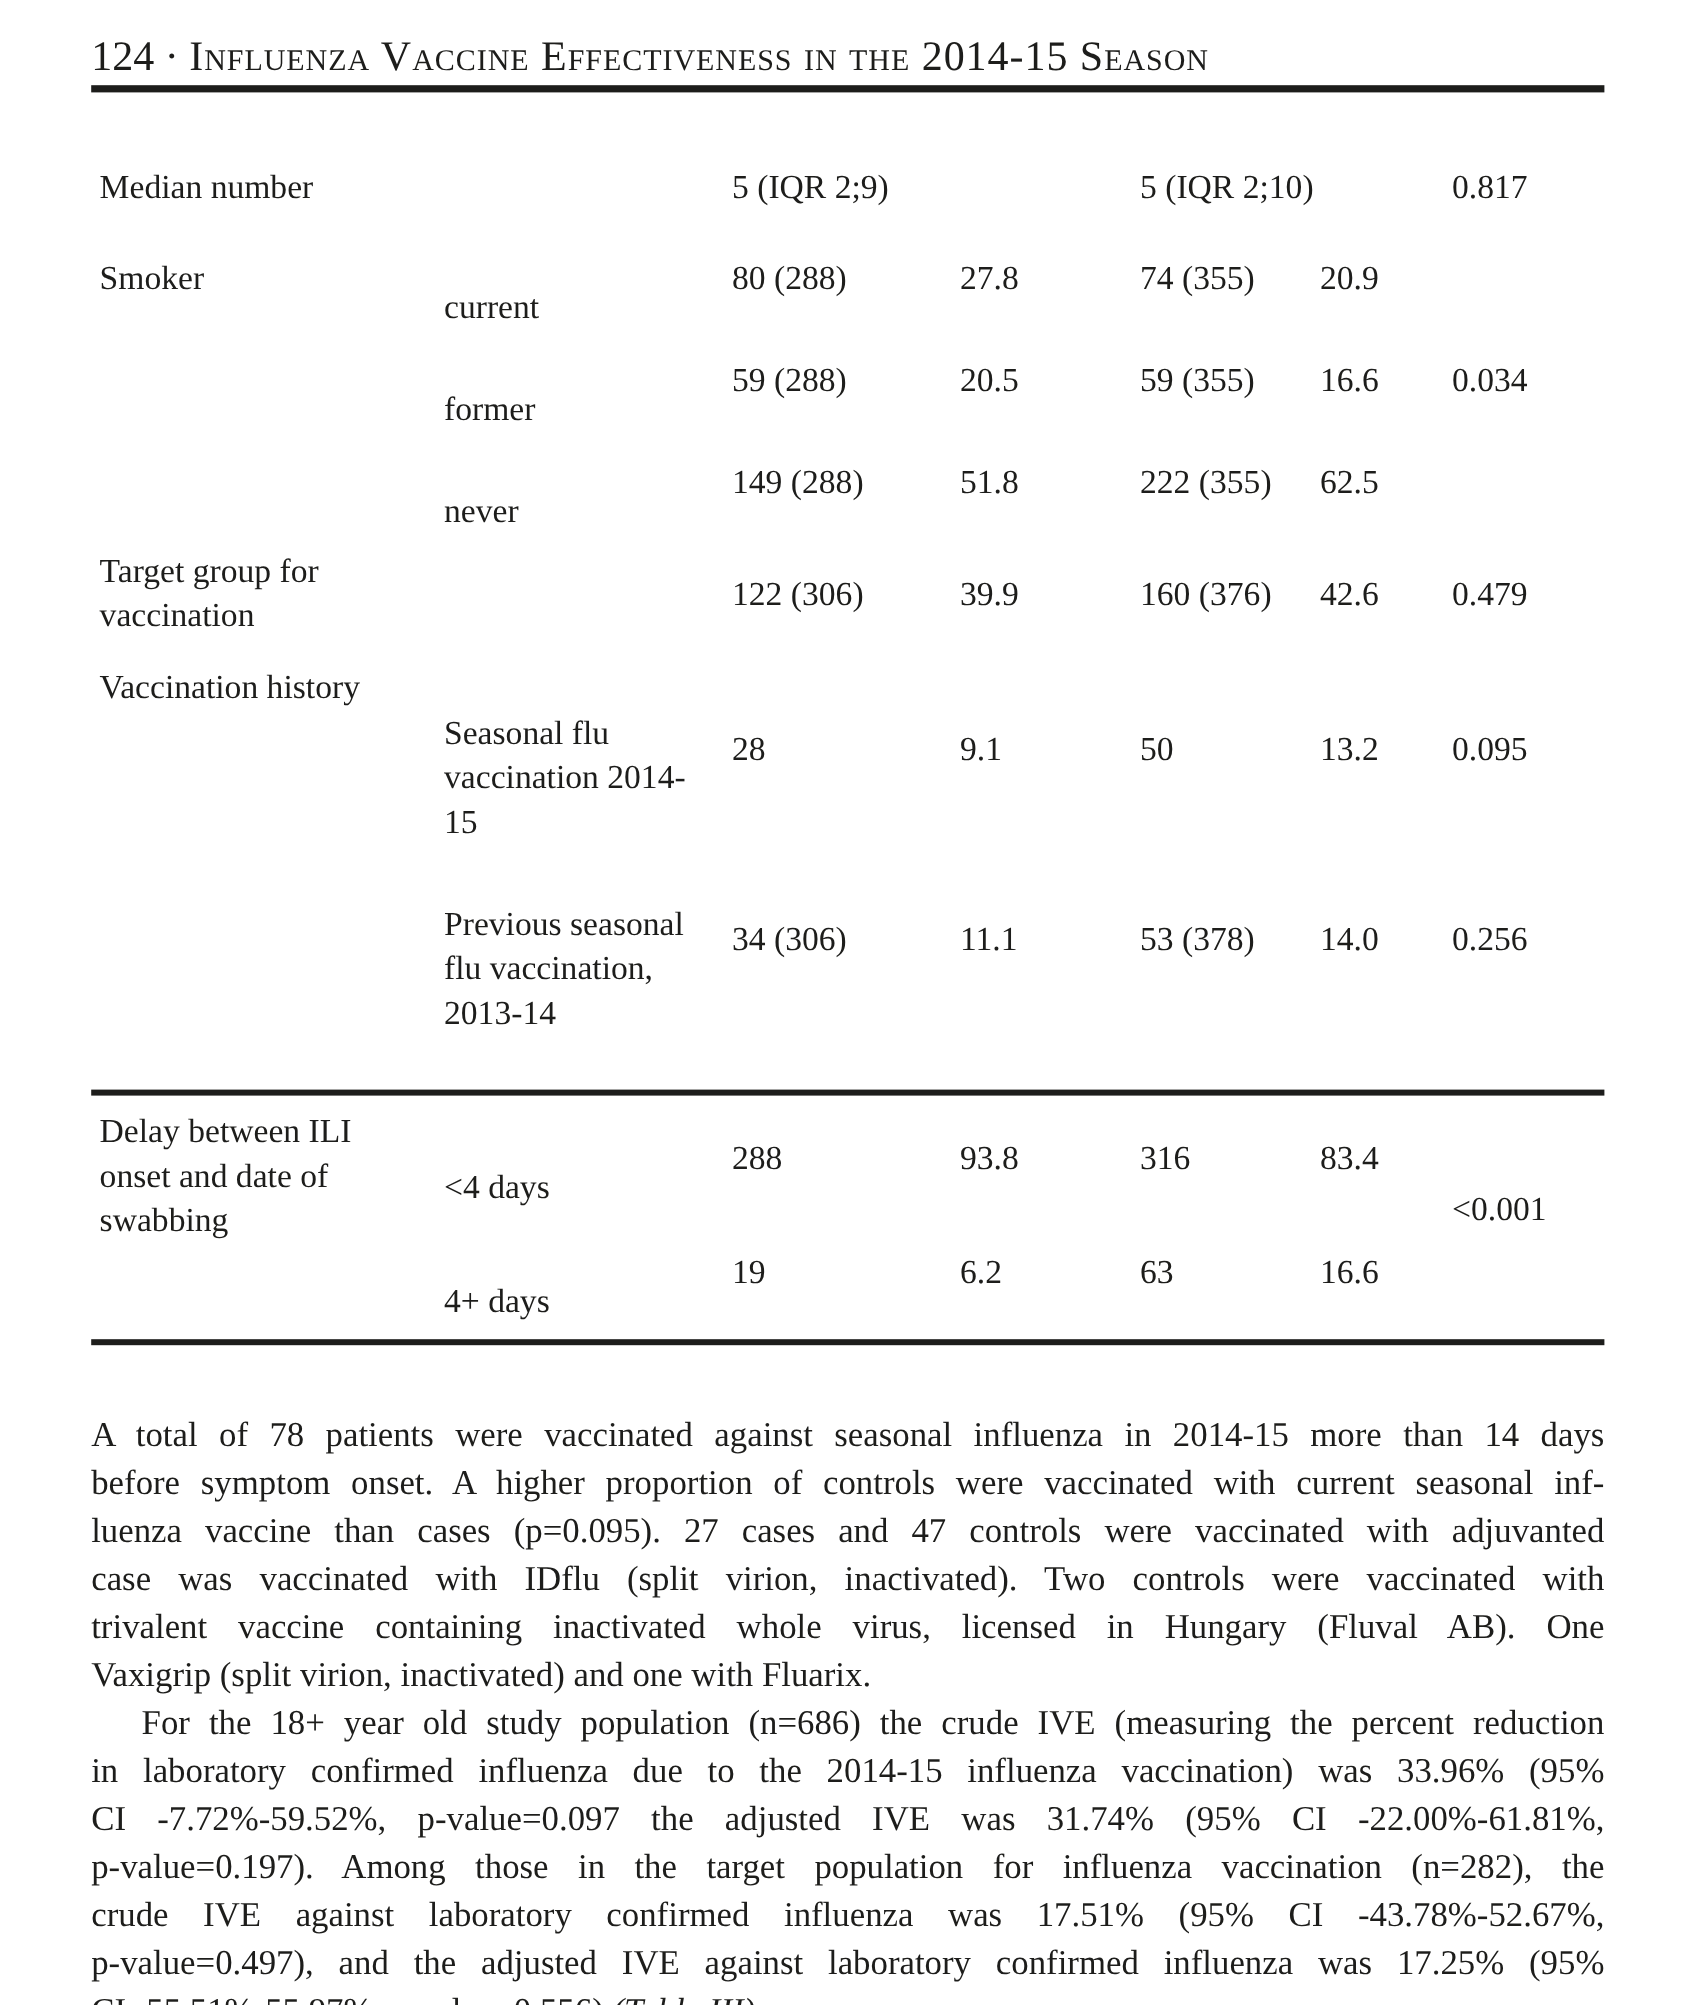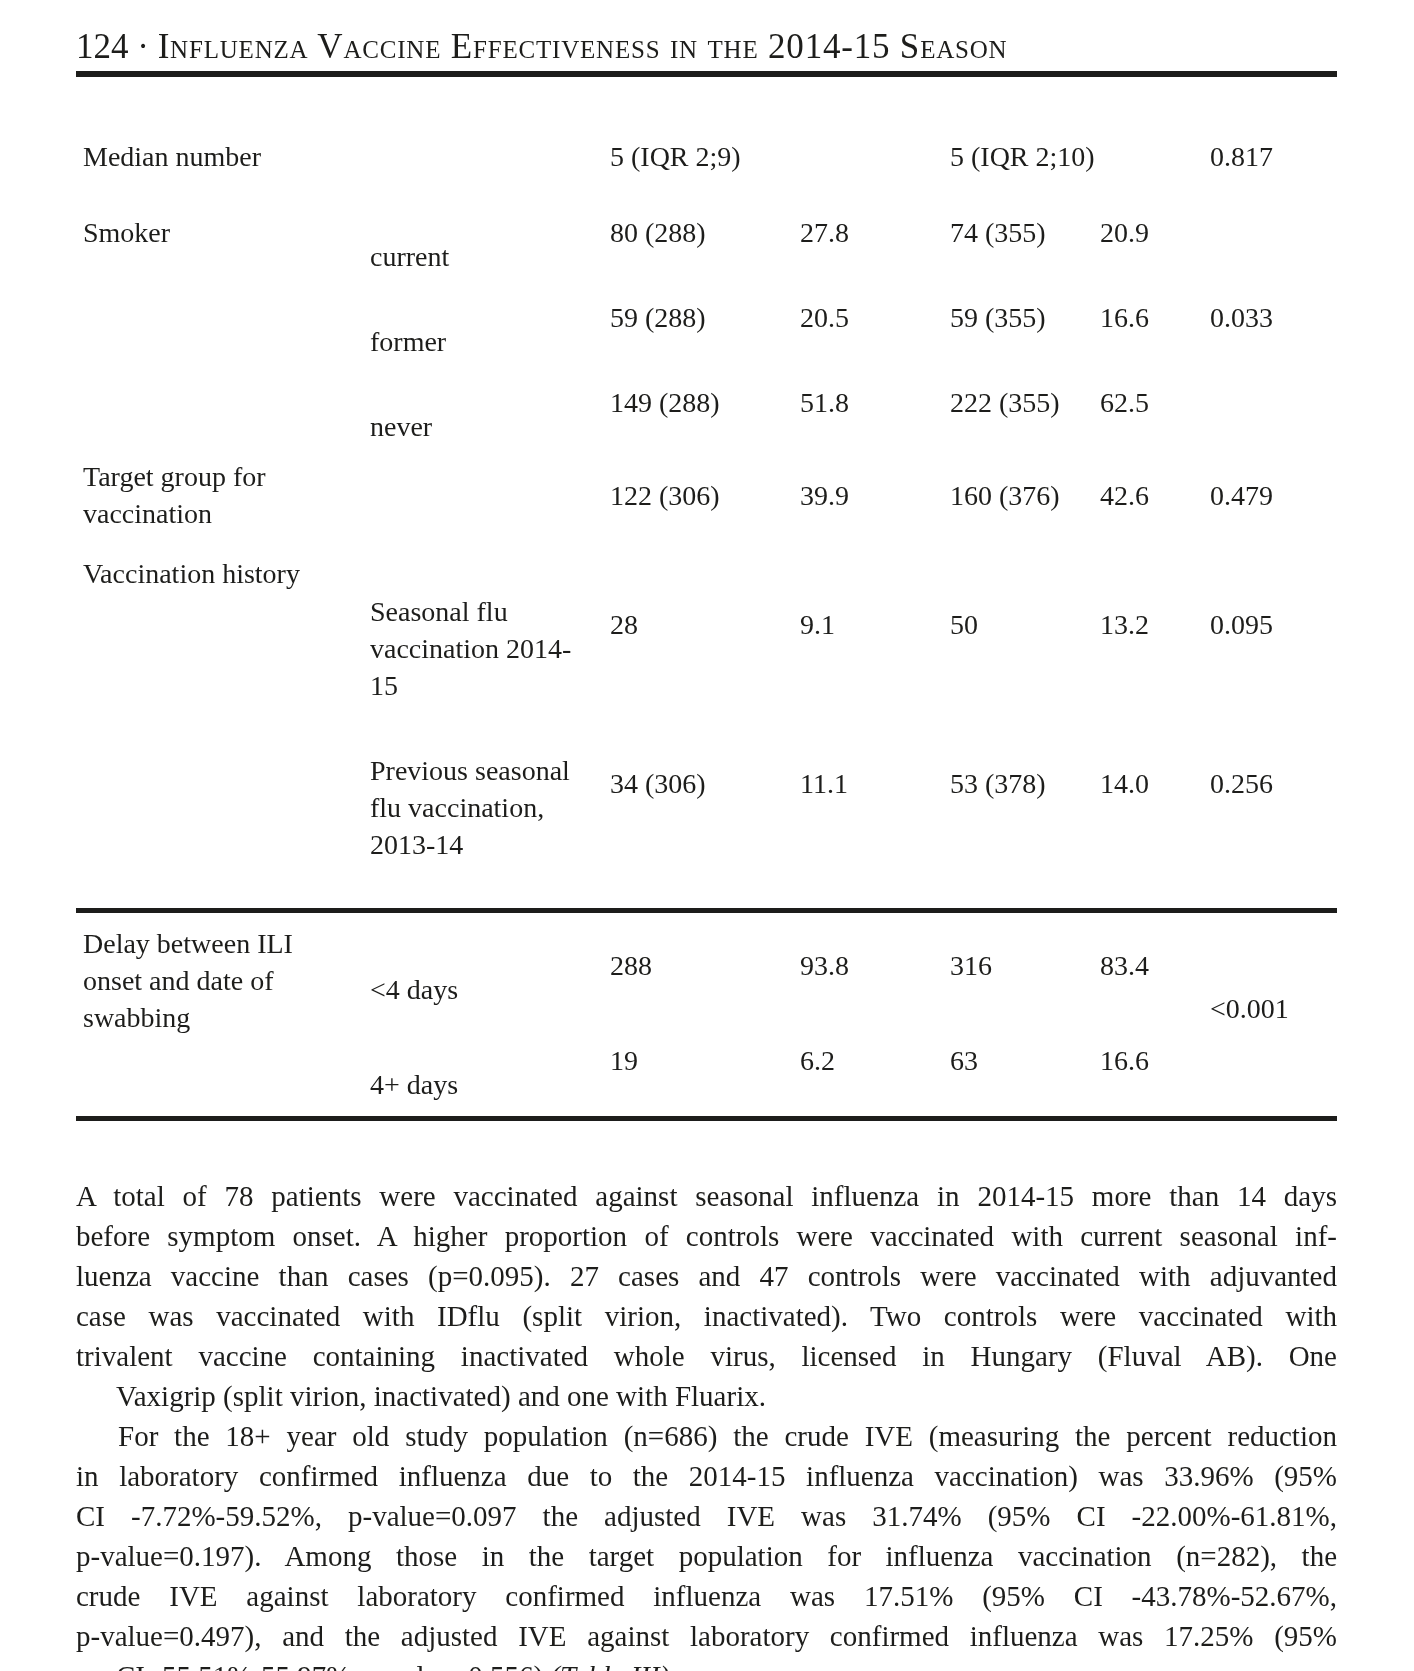--- a/index.html
+++ b/index.html
@@ -42,21 +42,21 @@
   .g34 { grid-column: 3 / 5; } .g56 { grid-column: 5 / 7; }
   .vtop { align-self: start; padding-top: 10px; }
   .rowA { grid-row: 1; } .rowB { grid-row: 2; }
   .rowspan { grid-row: 1 / 3; }
   .dl-label { align-self: start; padding-top: 12px; }
   .dl-p { align-self: center; }
 
   
   .bodytext { margin-top: 55px; font-size: 29px; line-height: 40px; }
   .jl { text-align: justify; text-align-last: justify; }
-  .jl-last { text-align: left; margin-left: 40px; }
+  .jl-last { text-align: left; }
   .indent { text-indent: 42px; }
   .it { font-style: italic; }
 </style>
 </head>
 <body>
 
 <div class="page">
 
   <div class="running-head">
     <span>124</span>
@@ -82,21 +82,21 @@
       <div class="num g5">74 (355)</div>
       <div class="num g6">20.9</div>
     </div>
 
     <div class="trow r3">
       <div class="cat g2">former</div>
       <div class="num g3">59 (288)</div>
       <div class="num g4">20.5</div>
       <div class="num g5">59 (355)</div>
       <div class="num g6">16.6</div>
-      <div class="num g7">0.033</div>
+      <div class="num g7">0.034</div>
     </div>
 
     <div class="trow r4">
       <div class="cat g2">never</div>
       <div class="num g3">149 (288)</div>
       <div class="num g4">51.8</div>
       <div class="num g5">222 (355)</div>
       <div class="num g6">62.5</div>
     </div>
 

